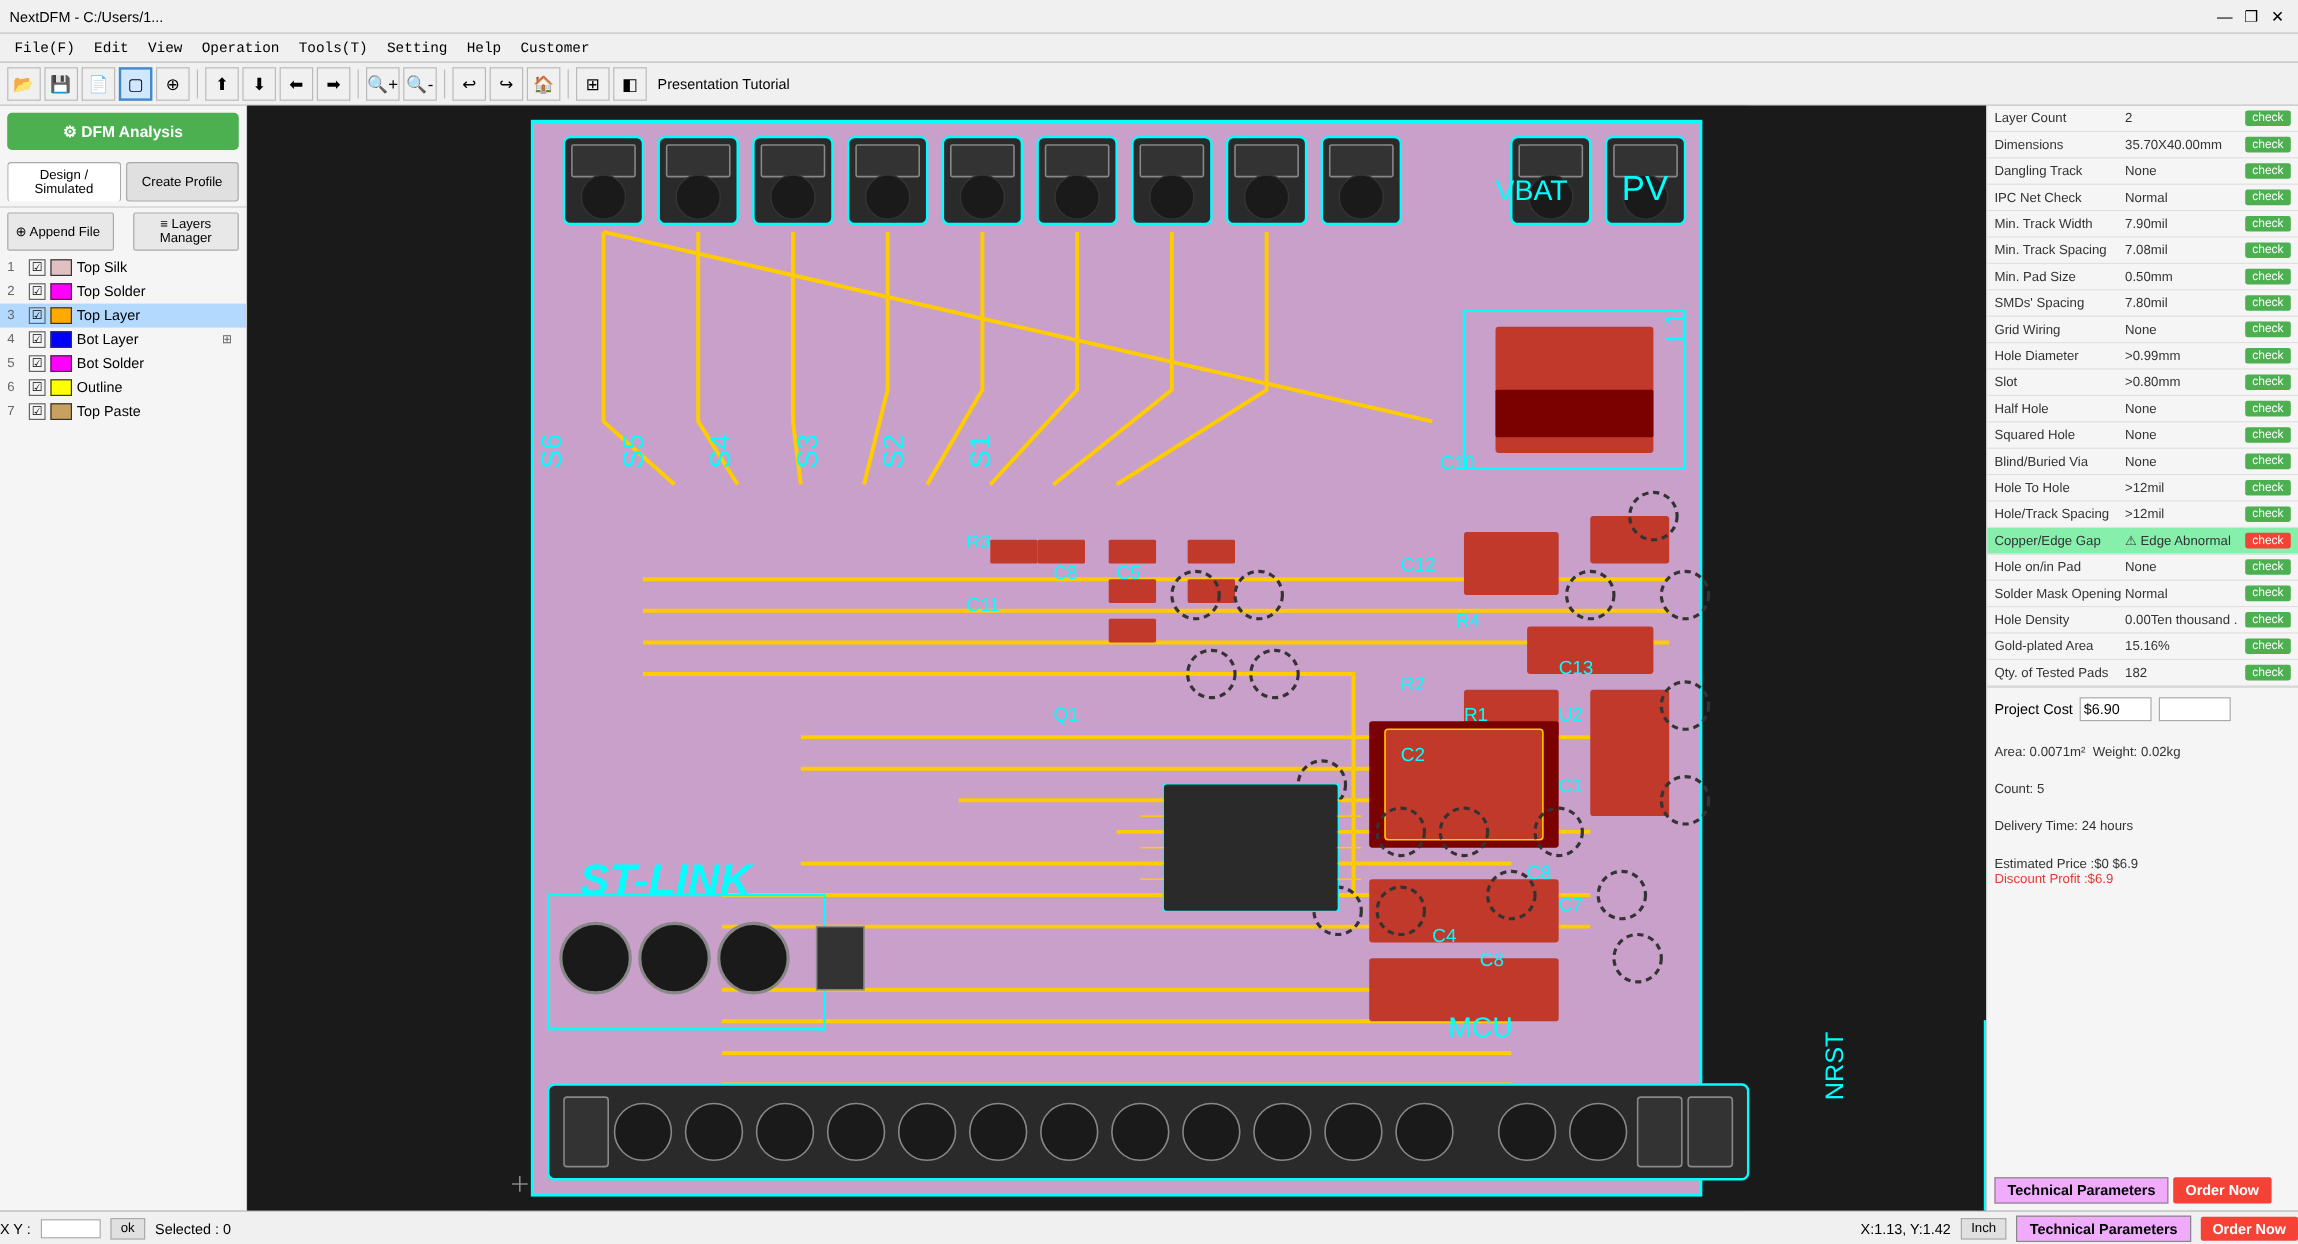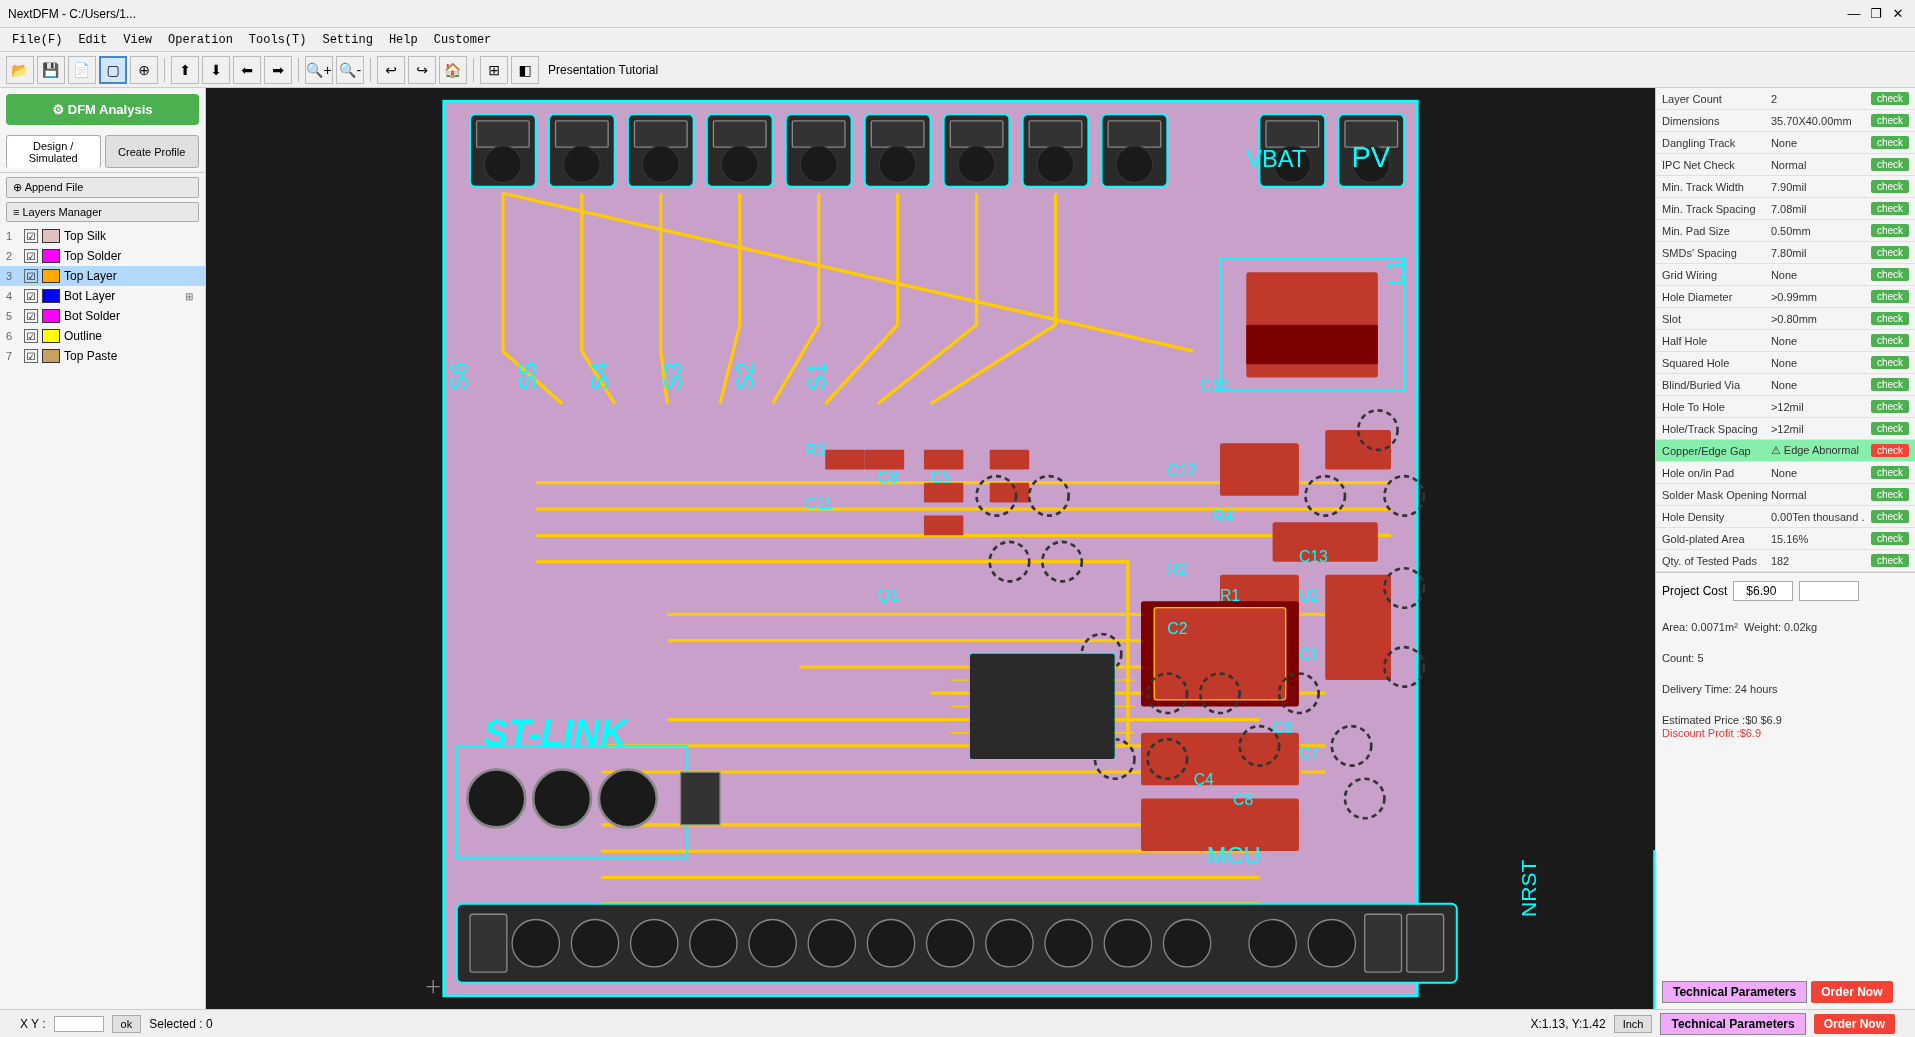--- a/index.html
+++ b/index.html
@@ -24,21 +24,21 @@
     #main { display: flex; height: calc(1037px - 88px - 28px); }
 
     
     #leftpanel { width: 206px; background: #f5f5f5; border-right: 1px solid #ccc; display: flex; flex-direction: column; }
     #dfm-btn { background: #4caf50; color: white; border: none; padding: 8px; font-size: 13px; font-weight: bold; cursor: pointer; margin: 6px; border-radius: 4px; }
     #tab-row { display: flex; gap: 4px; padding: 4px 6px; }
     .tab-btn { flex: 1; padding: 4px 6px; font-size: 11px; border: 1px solid #aaa; background: #e0e0e0; cursor: pointer; border-radius: 3px; }
     .tab-btn.active { background: #fff; border-bottom: none; }
 
     
-    #layers-header { display: flex; gap: 4px; padding: 4px 6px; border-top: 1px solid #ccc; flex-direction: column; }
+    #layers-header { display: flex; gap: 16px; padding: 4px 6px; border-top: 1px solid #ccc; }
     .layer-action-btn { flex: 1; padding: 3px 6px; font-size: 11px; border: 1px solid #aaa; background: #e8e8e8; cursor: pointer; border-radius: 2px; display: flex; align-items: center; gap: 3px; }
     #layers-list { flex: 1; overflow-y: auto; }
     .layer-row { display: flex; align-items: center; padding: 3px 6px; font-size: 12px; gap: 4px; cursor: pointer; }
     .layer-num { width: 14px; font-size: 11px; color: #666; }
     .layer-vis { width: 14px; height: 14px; border: 1px solid #666; display: flex; align-items: center; justify-content: center; font-size: 10px; }
     .layer-color { width: 18px; height: 14px; border: 1px solid #333; }
     .layer-name { flex: 1; }
     .layer-row.selected { background: #b3d9ff; }
     .layer-expand { width: 14px; font-size: 10px; color: #666; }
 
@@ -51,26 +51,26 @@
     .param-row.highlight { background: #86efac; }
     .param-label { flex: 1; color: #333; }
     .param-value { width: 100px; color: #333; }
     .param-check { padding: 1px 6px; font-size: 10px; border: none; border-radius: 2px; cursor: pointer; }
     .param-check.green { background: #4caf50; color: white; }
     .param-check.red { background: #f44336; color: white; }
 
     
     #cost-section { padding: 6px; border-top: 1px solid #ccc; }
     .cost-row { display: flex; align-items: center; gap: 6px; font-size: 12px; padding: 2px 0; }
-    .cost-input { border: 1px solid #aaa; padding: 2px 12px; width: 60px; font-size: 12px; }
+    .cost-input { border: 1px solid #aaa; padding: 2px 2px; width: 60px; font-size: 12px; }
     .info-text { font-size: 11px; padding: 1px 0; color: #333; margin-top: 17px; }
     .discount-text { font-size: 11px; color: #e53935; font-weight: normal; }
 
     
-    #statusbar { height: 28px; background: #f0f0f0; border-top: 1px solid #ccc; display: flex; align-items: center; padding: 0 20px; gap: 8px; font-size: 12px; position: absolute; bottom: 0; left: 0; right: 0; }
+    #statusbar { height: 28px; background: #f0f0f0; border-top: 1px solid #ccc; display: flex; align-items: center; padding: 0 0; gap: 8px; font-size: 12px; position: absolute; bottom: 0; left: 0; right: 0; }
     .xy-input { border: 1px solid #aaa; width: 50px; padding: 1px 4px; font-size: 11px; }
     .ok-btn { padding: 2px 8px; border: 1px solid #aaa; background: #e0e0e0; cursor: pointer; font-size: 11px; }
     .status-msg { flex: 1; }
     .coord-display { margin-left: auto; }
     .unit-btn { padding: 2px 8px; border: 1px solid #aaa; background: #e0e0e0; cursor: pointer; font-size: 11px; }
     .tech-params-btn { padding: 3px 10px; background: #f0abfc; border: 1px solid #888; cursor: pointer; font-size: 12px; font-weight: bold; }
     .order-now-btn { padding: 3px 10px; background: #f44336; color: white; border: none; cursor: pointer; font-size: 12px; font-weight: bold; border-radius: 2px; }
 
     
     #pcb-svg { width: 100%; height: 100%; }

